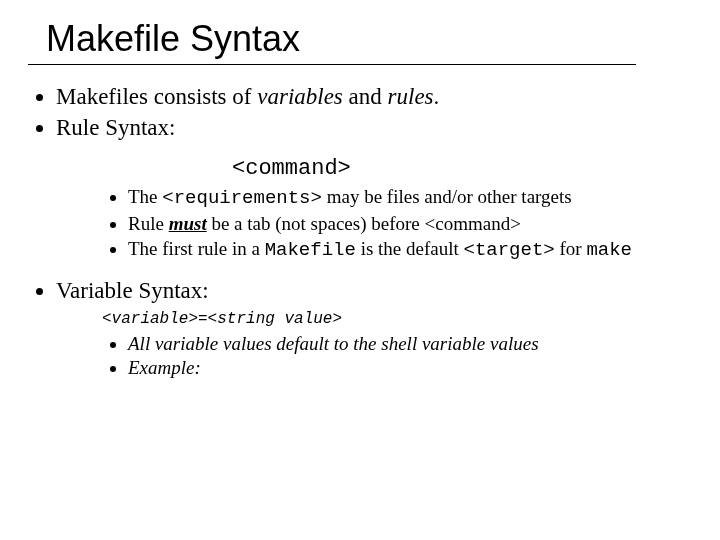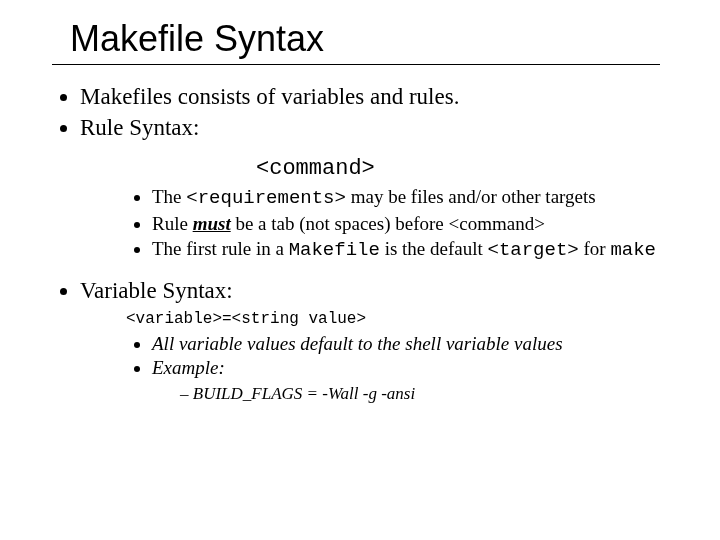--- a/index.html
+++ b/index.html
@@ -10,21 +10,20 @@
     background: #fff;
     font-family: "Times New Roman", Times, serif;
     color: #000;
   }
   .slide {
     box-sizing: border-box;
     width: 664px;
     height: 540px;
     padding: 18px 28px 18px 28px;
     position: relative;
-    margin-left: 24px;
   }
   .title-wrap {
     margin-left: 18px;
   }
   .title {
     font-family: Arial, Helvetica, sans-serif;
     font-size: 36px;
     font-weight: 400;
     letter-spacing: 0px;
     margin: 0;
@@ -82,21 +81,21 @@
     padding: 0;
     font-size: 17px;
     line-height: 1.3;
   }
   ul.lvl3 > li::before {
     content: "– ";
   }
   .mono {
     font-family: "Courier New", Courier, monospace;
   }
-  .ital { }
+  .ital { font-style: italic; }
   .bold-ital { font-weight: bold; font-style: italic; text-decoration: underline; }
 </style>
 </head>
 <body>
 
 <div class="slide">
 
   <div class="title-wrap">
     <h1 class="title">Makefile Syntax</h1>
   </div>
@@ -130,19 +129,16 @@
   </ul>
 
   <div class="var-code">
     <span class="mono ital">&lt;variable&gt;=&lt;string value&gt;</span>
   </div>
 
   <ul class="lvl2b">
     <li>All variable values default to the shell variable values</li>
     <li>
       <span>Example:</span>
-      <ul class="lvl3">
-        <li>BUILD_FLAGS  = -Wall -g -ansi</li>
-      </ul>
     </li>
   </ul>
 
 </div>
 
 </body></html>

